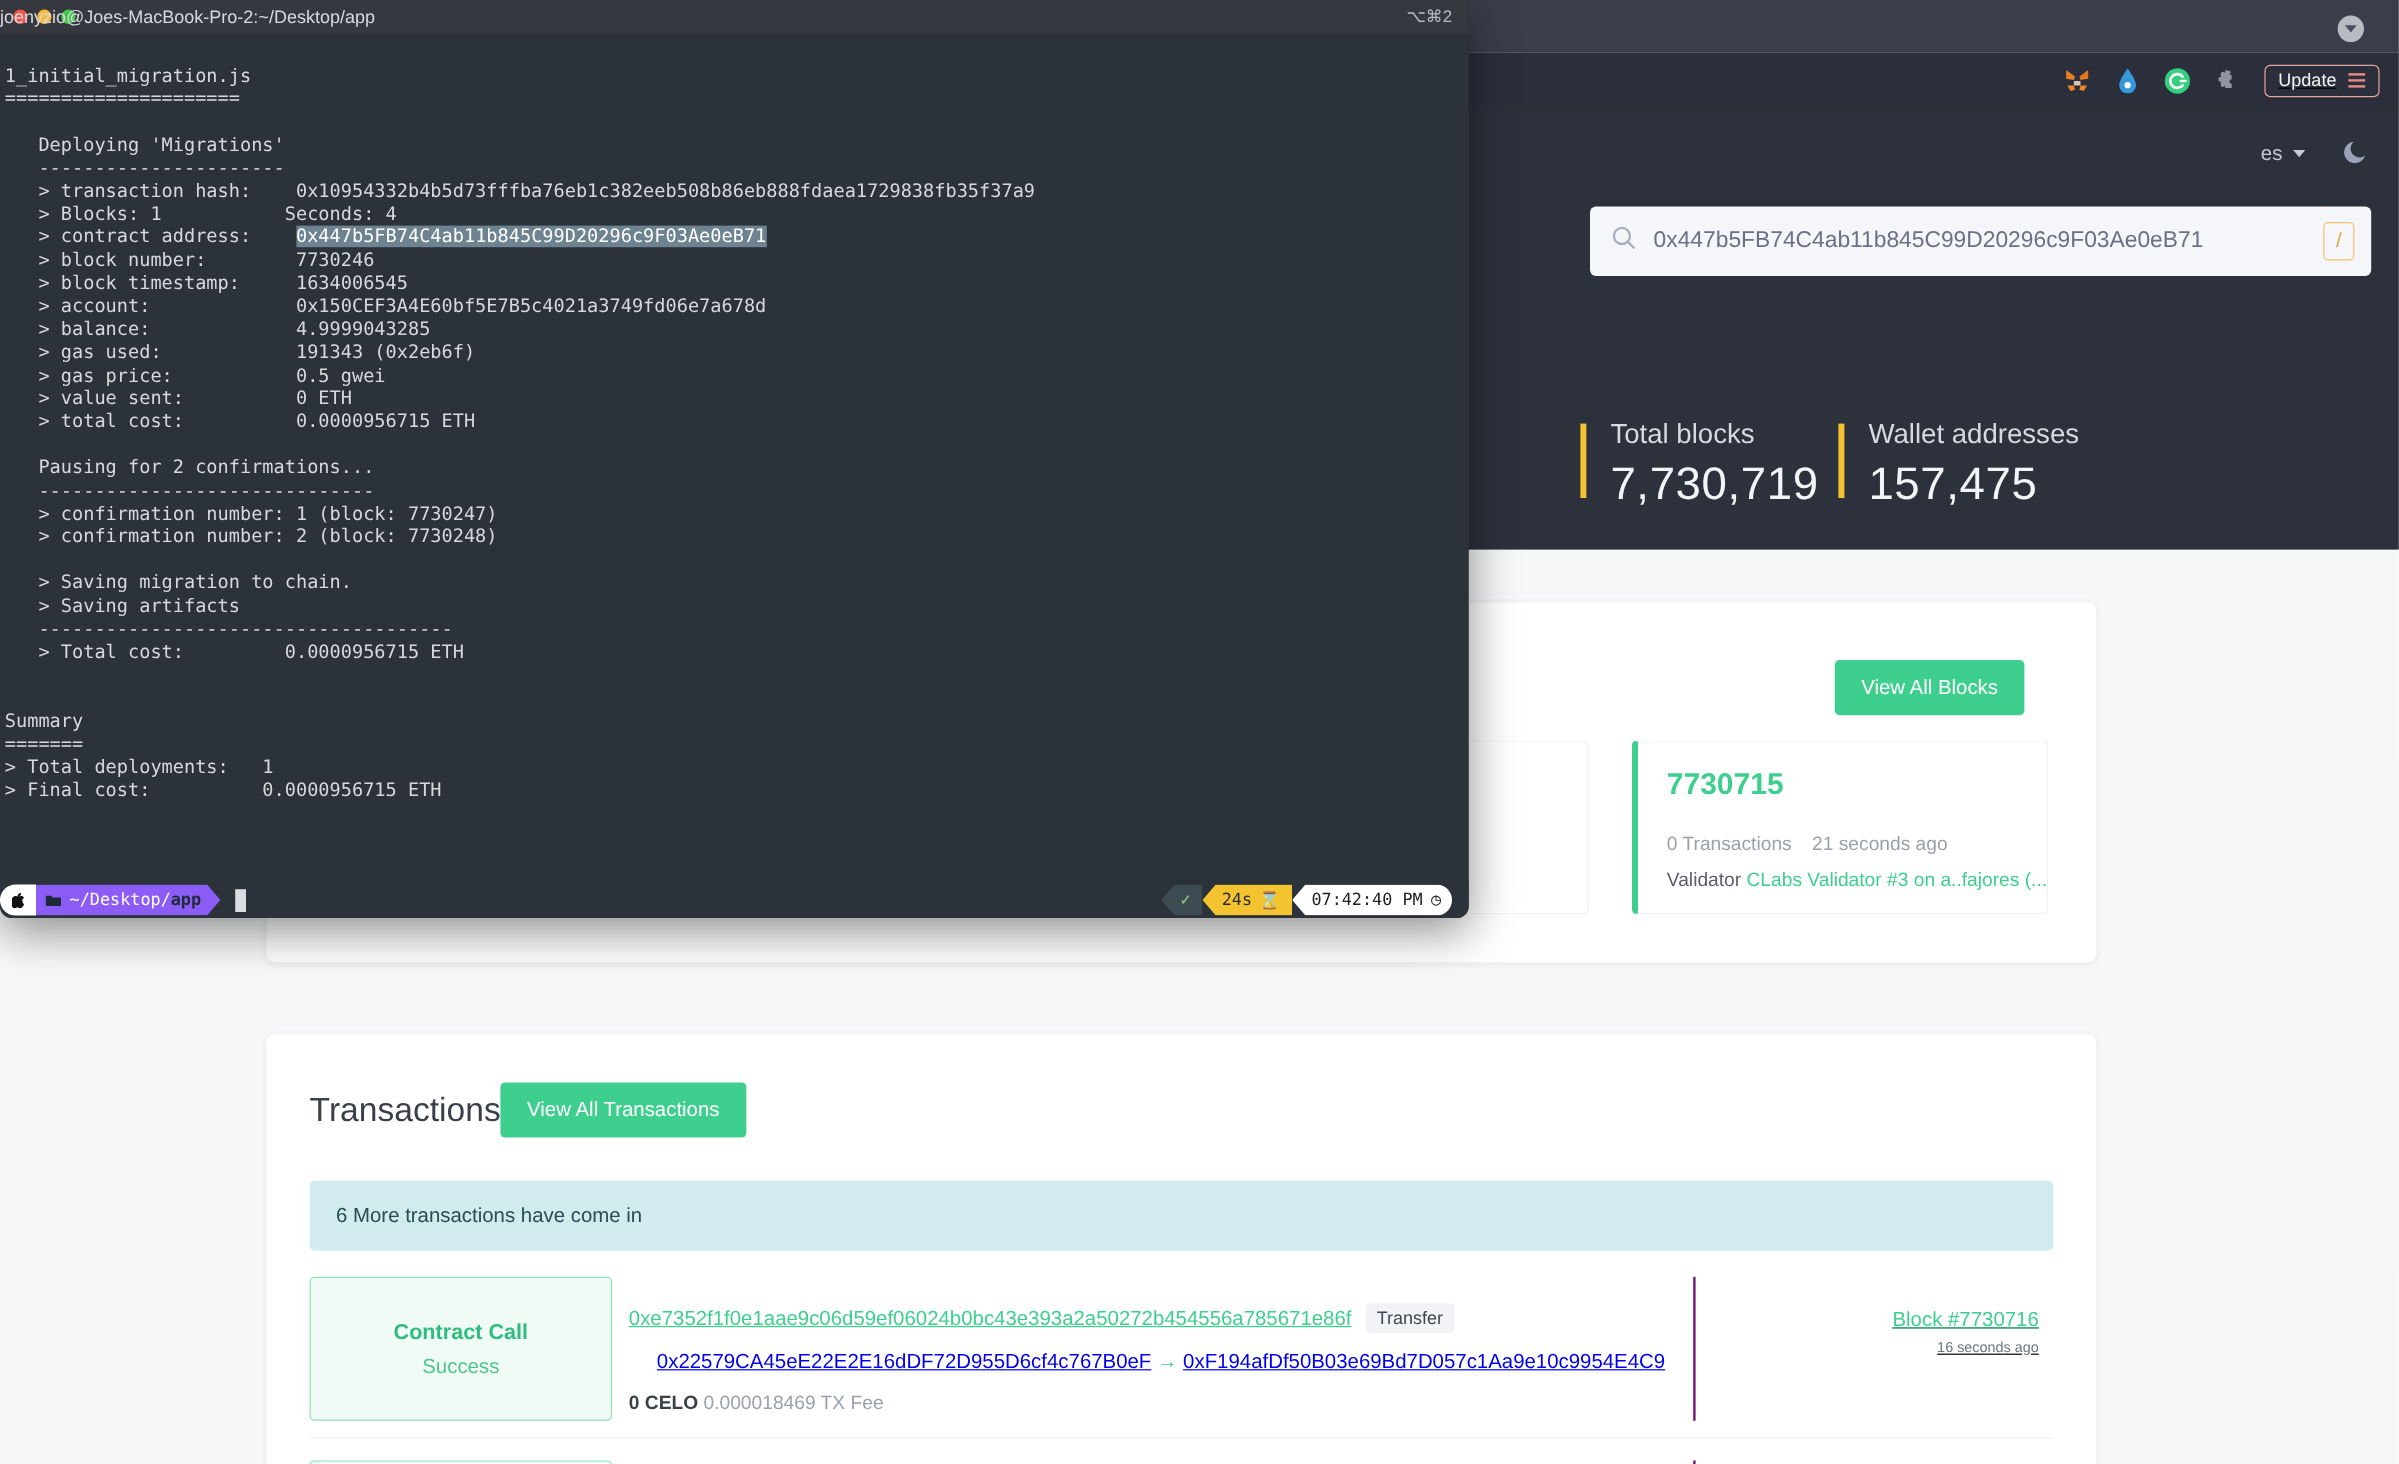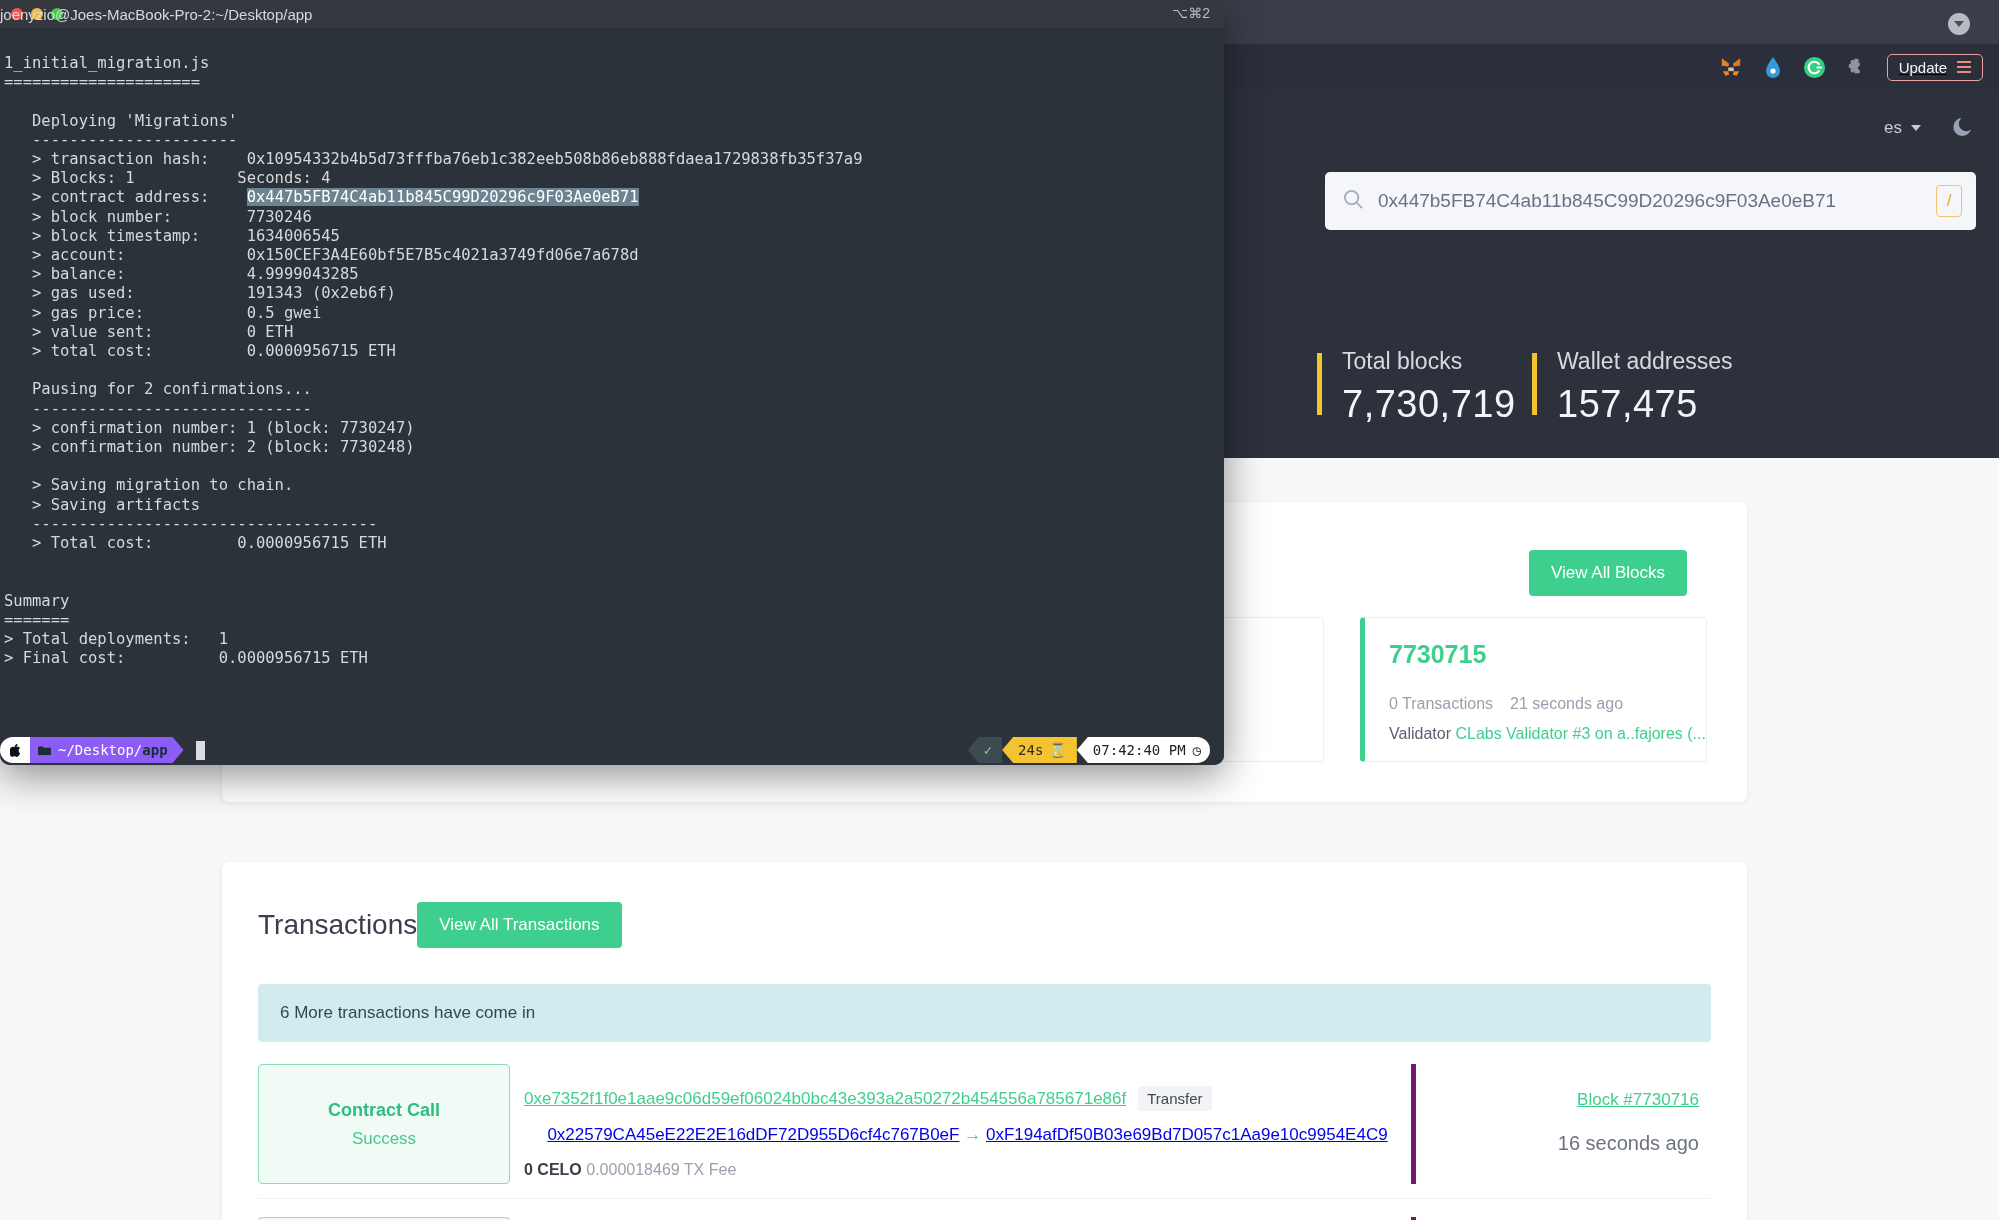--- a/index.html
+++ b/index.html
@@ -194,23 +194,23 @@
   .tag {
     background: #f1f3f6; color: #414653; font-size: 15px;
     border-radius: 4px; padding: 4px 9px;
   }
   .tx-line2 { margin-top: 14px; font-size: 17px; color: #3ecf8e; text-align: center; }
   .tx-line2 .to { text-decoration: underline; }
   .tx-line3 { margin-top: 16px; font-size: 16px; }
   .tx-line3 .amt { color: #3a3f4b; font-weight: 600; }
   .tx-line3 .fee { color: #9aa0ad; }
   .tx-right { width: 300px; text-align: right; padding: 26px 12px 0 0;
-              border-left: 5px solid #701a75; }
+              border-left: 2px solid #701a75; text-decoration: underline; }
   .tx-right .blk { color: #3ecf8e; font-size: 17px; }
-  .tx-right .ago { color: #6b7280; font-size: 20px; margin-top: 22px; }
+  .tx-right .ago { color: #6b7280; font-size: 12px; margin-top: 6px; }
 
   .tx-row.partial { margin-top: 18px; border-bottom: none; }
   .tx-row.partial .tx-status { min-height: 90px; }
   .tx-row.partial .tx-body { padding-top: 48px; }
 
   
   #terminal {
     position: absolute; top: 0; left: 0;
     width: 1224px; height: 765px;
     background: #2b3239;

